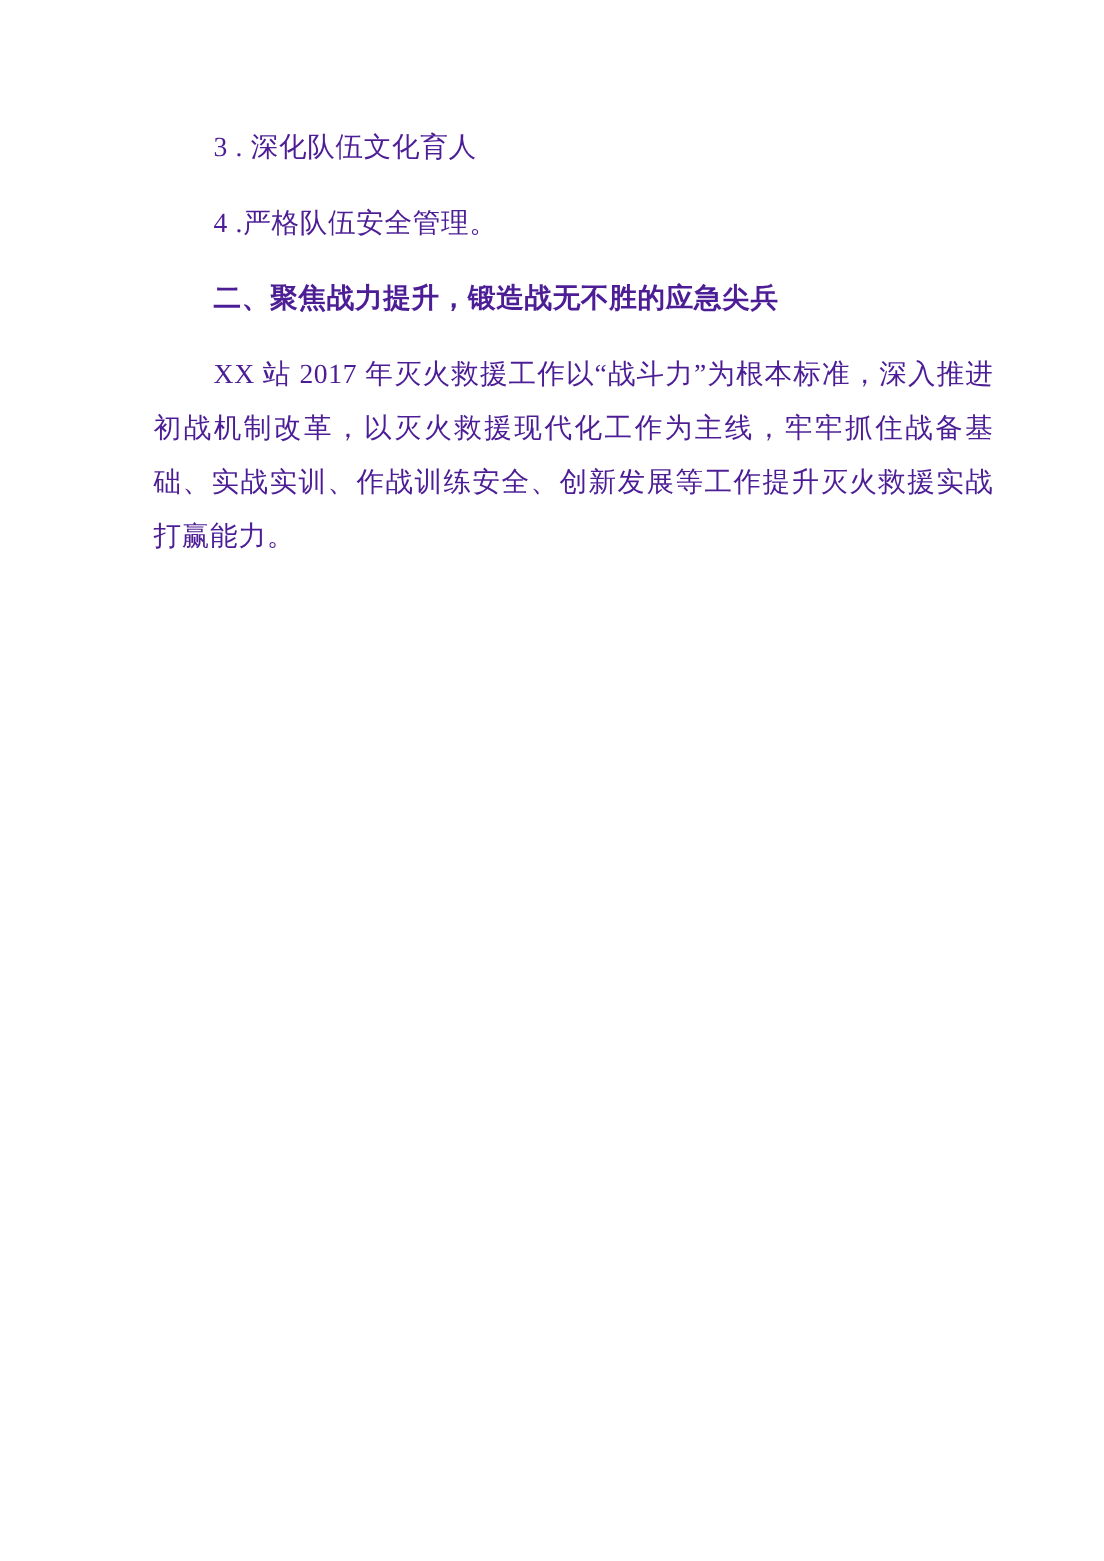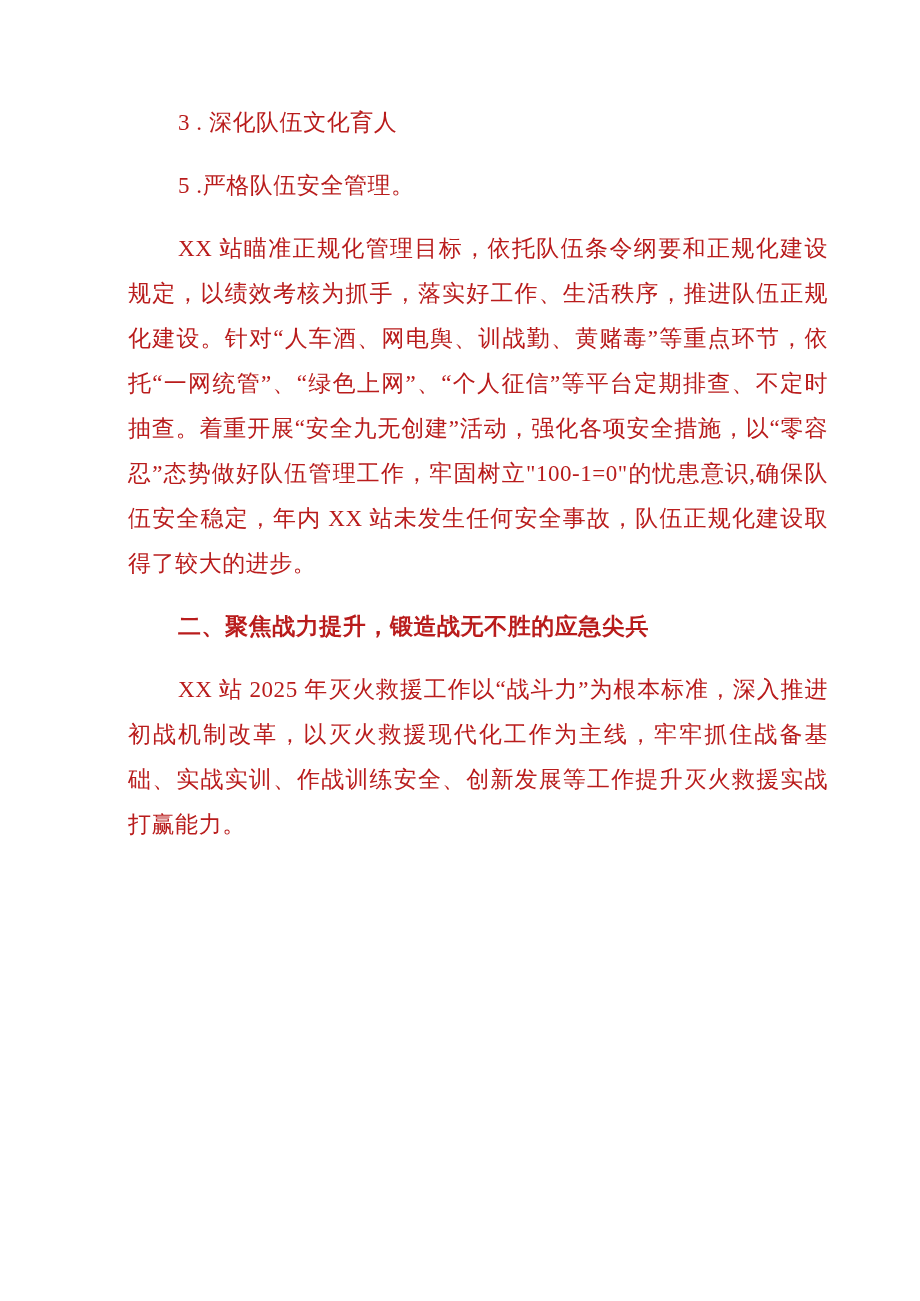--- a/index.html
+++ b/index.html
@@ -10,21 +10,21 @@
   }
   .page {
     position: relative;
     width: 920px;
     height: 1301px;
     box-sizing: border-box;
     background: #ffffff;
     padding: 100px 92px 0 128px;
     overflow: hidden;
     font-family: "Liberation Serif", "DejaVu Serif", serif;
-    color: #b91c1c;
+    color: #4c1d95;
   }
   .doc-block {
     font-size: 23px;
     line-height: 45px;
     letter-spacing: 0.55px;
     margin: 18px 0;
     text-indent: 50px;
     text-align: justify;
     text-justify: inter-character;
     word-break: break-all;
@@ -41,21 +41,20 @@
     text-align: left;
   }
 </style>
 </head>
 <body>
 
 <div class="page">
   <h3 class="doc-block num-heading">3 . 深化队伍文化育人</h3>
 
 
-  <h3 class="doc-block num-heading">5 .严格队伍安全管理。</h3>
+  <h3 class="doc-block num-heading">4 .严格队伍安全管理。</h3>
 
-  <p class="doc-block">XX 站瞄准正规化管理目标，依托队伍条令纲要和正规化建设规定，以绩效考核为抓手，落实好工作、生活秩序，推进队伍正规化建设。针对“人车酒、网电舆、训战勤、黄赌毒”等重点环节，依托“一网统管”、“绿色上网”、“个人征信”等平台定期排查、不定时抽查。着重开展“安全九无创建”活动，强化各项安全措施，以“零容忍”态势做好队伍管理工作，牢固树立"100-1=0"的忧患意识,确保队伍安全稳定，年内 XX 站未发生任何安全事故，队伍正规化建设取得了较大的进步。</p>
 
   <h2 class="doc-block section-heading">二、聚焦战力提升，锻造战无不胜的应急尖兵</h2>
 
-  <p class="doc-block">XX 站 2025 年灭火救援工作以“战斗力”为根本标准，深入推进初战机制改革，以灭火救援现代化工作为主线，牢牢抓住战备基础、实战实训、作战训练安全、创新发展等工作提升灭火救援实战打赢能力。</p>
+  <p class="doc-block">XX 站 2017 年灭火救援工作以“战斗力”为根本标准，深入推进初战机制改革，以灭火救援现代化工作为主线，牢牢抓住战备基础、实战实训、作战训练安全、创新发展等工作提升灭火救援实战打赢能力。</p>
 
 </div>
 
 </body></html>

